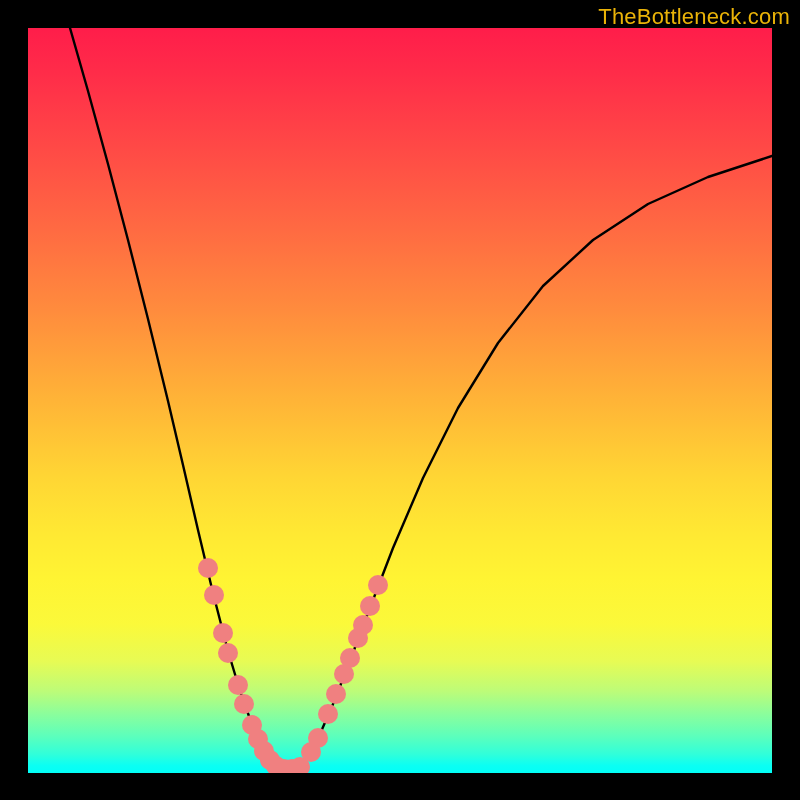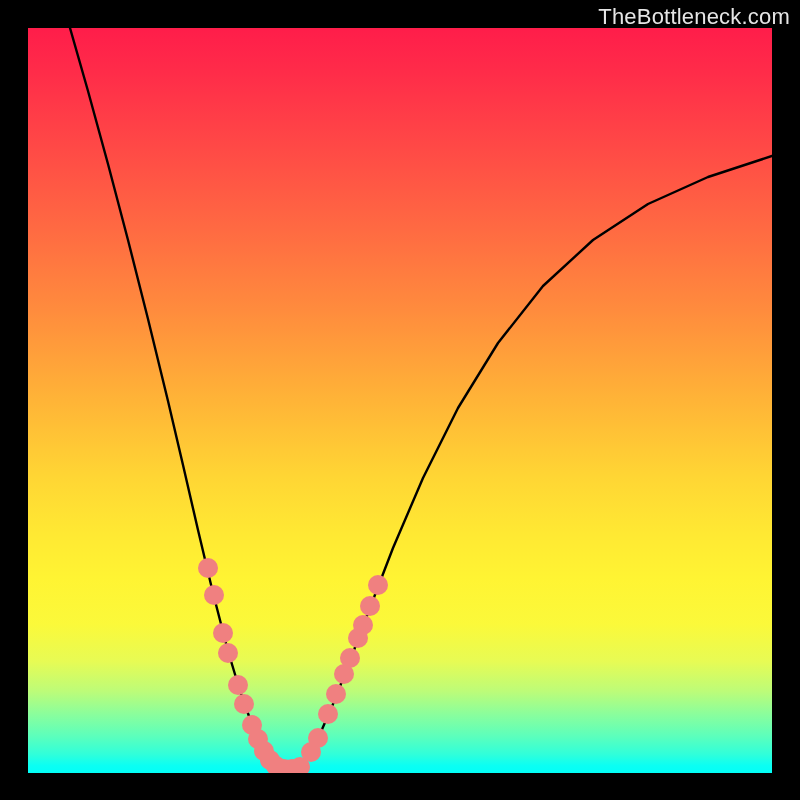--- a/index.html
+++ b/index.html
@@ -45,21 +45,21 @@
       #5dffbb 95%,
       #30ffda 97.5%,
       #0bfff3 99%,
       #02fff8 100%
     );
   }
   .watermark {
     position: absolute;
     top: 4px;
     right: 10px;
-    color: #e5e5e5;
+    color: #eab308;
     font-size: 22px;
     letter-spacing: 0.2px;
     font-weight: 400;
     user-select: none;
   }
   svg.curve {
     position: absolute;
     inset: 0;
   }
 </style>

